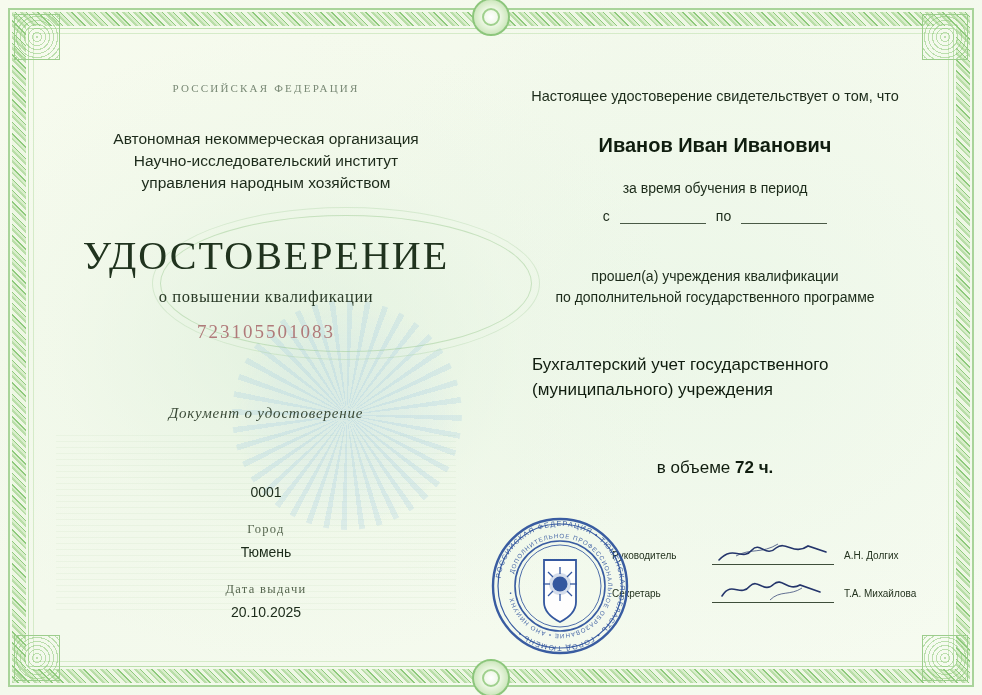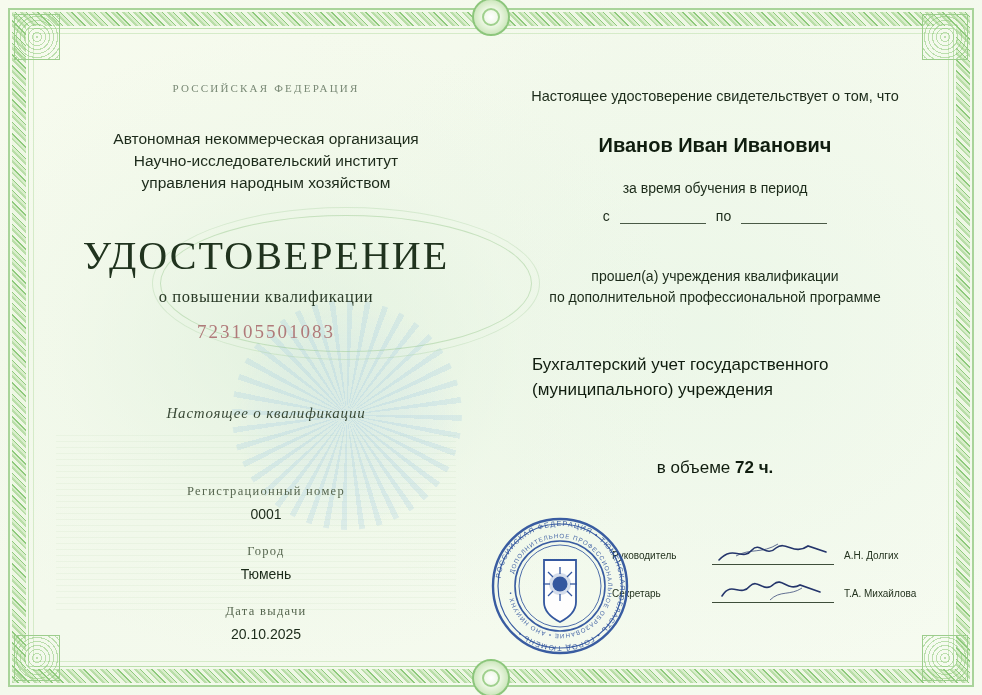--- a/index.html
+++ b/index.html
@@ -308,24 +308,23 @@
       <div class="org">
         <div>Автономная некоммерческая организация</div>
         <div>Научно-исследовательский институт</div>
         <div>управления народным хозяйством</div>
       </div>
 
       <div class="udost">УДОСТОВЕРЕНИЕ</div>
       <div class="udost-sub">о повышении квалификации</div>
       <div class="serial">723105501083</div>
 
-      <div class="doc-kind">Настоящее о квалификации</div>
+      <div class="doc-kind">Документ о удостоверение</div>
 
       <div class="reg">
-        <div class="field-label">Регистрационный номер</div>
         <div class="field-value">0001</div>
       </div>
 
       <div class="city">
         <div class="field-label">Город</div>
         <div class="field-value">Тюмень</div>
       </div>
 
       <div class="date">
         <div class="field-label">Дата выдачи</div>
@@ -344,21 +343,21 @@
 
       <div class="r-dates">
         <span>с</span>
         <span class="blank"></span>
         <span>по</span>
         <span class="blank"></span>
       </div>
 
       <div class="r-passed">
         <div>прошел(а) учреждения квалификации</div>
-        <div>по дополнительной профессиональной программе</div>
+        <div>по дополнительной государственного программе</div>
       </div>
 
       <div class="r-program">
         <div>Бухгалтерский учет государственного</div>
         <div>(муниципального) учреждения</div>
       </div>
 
       <div class="r-volume">
         <span>в объеме</span>
         <b>72 ч.</b>

